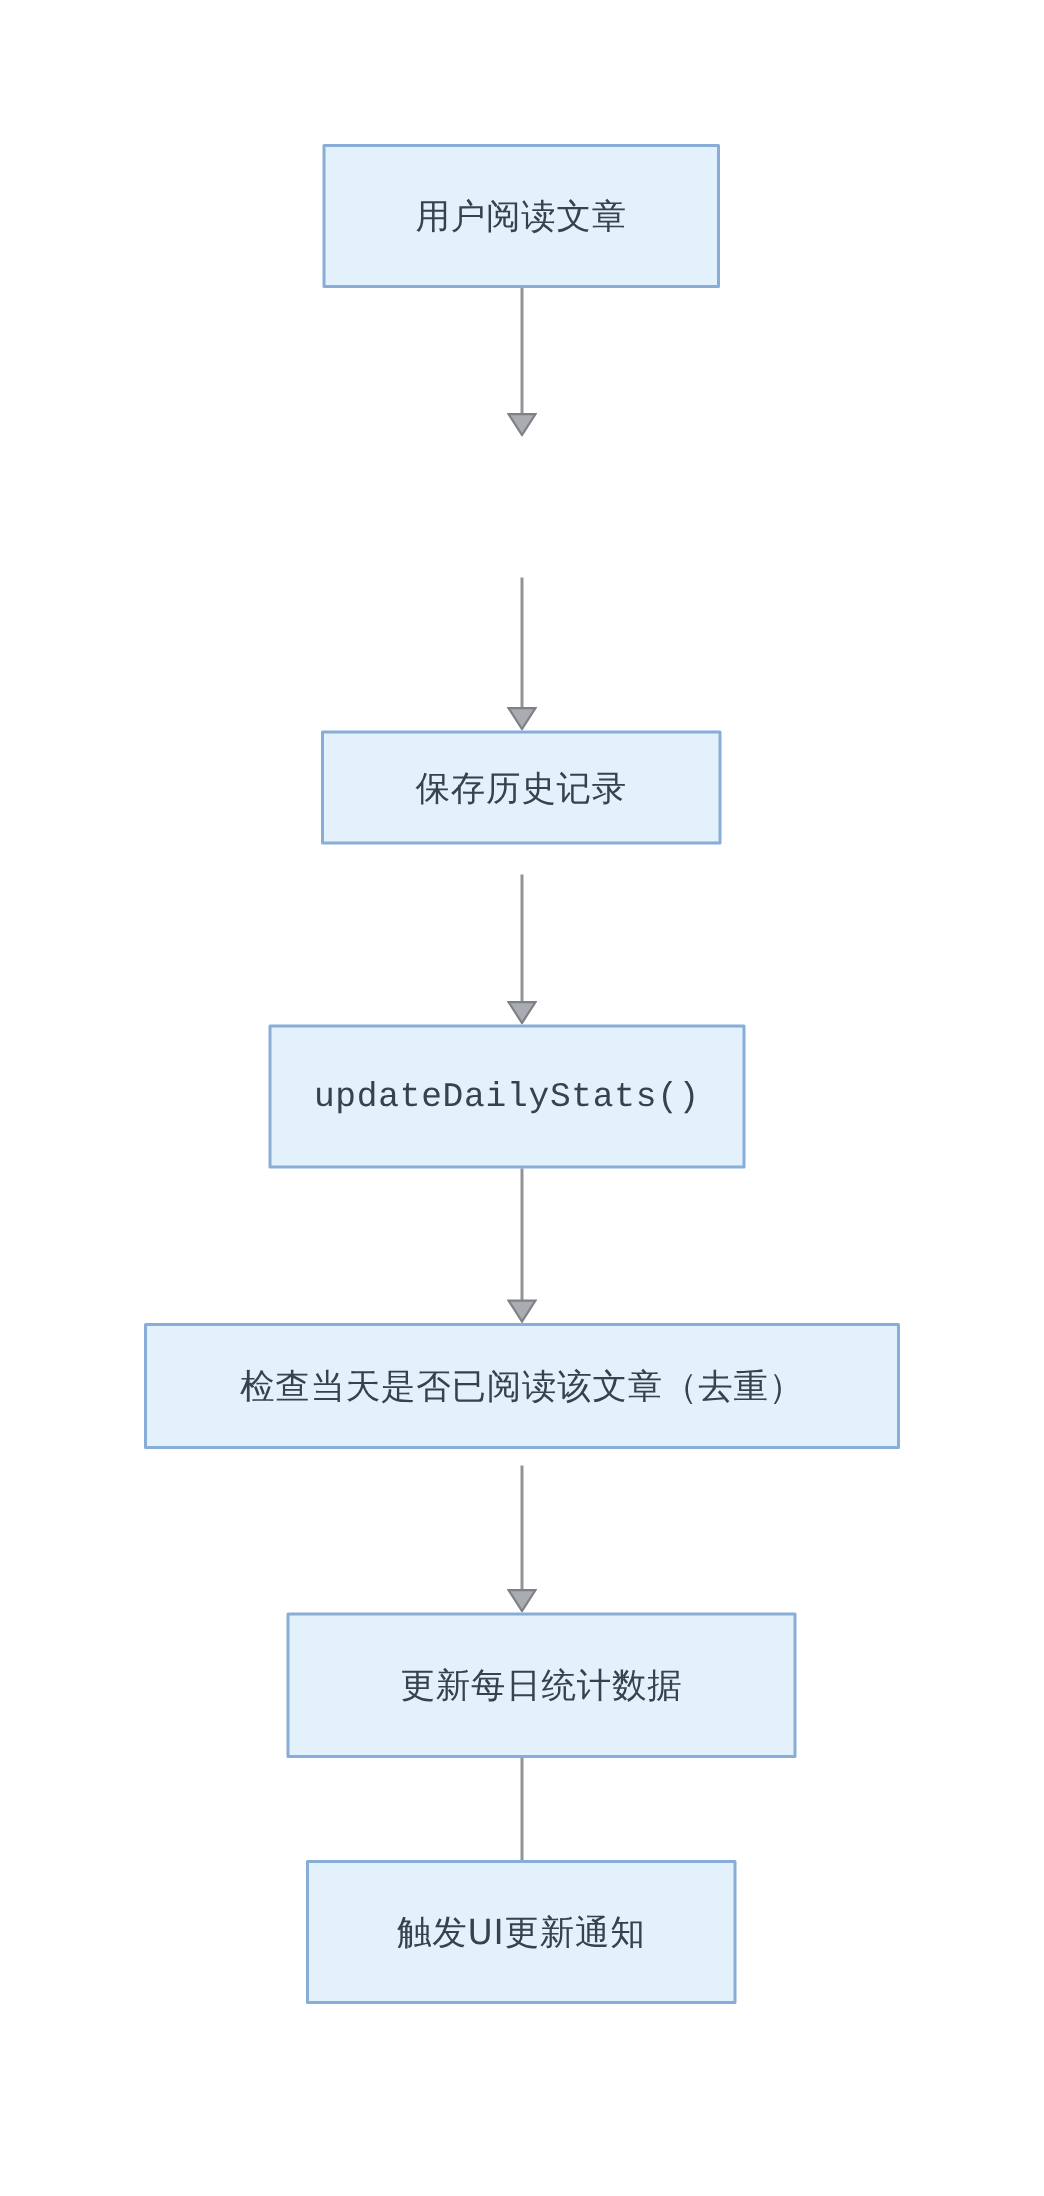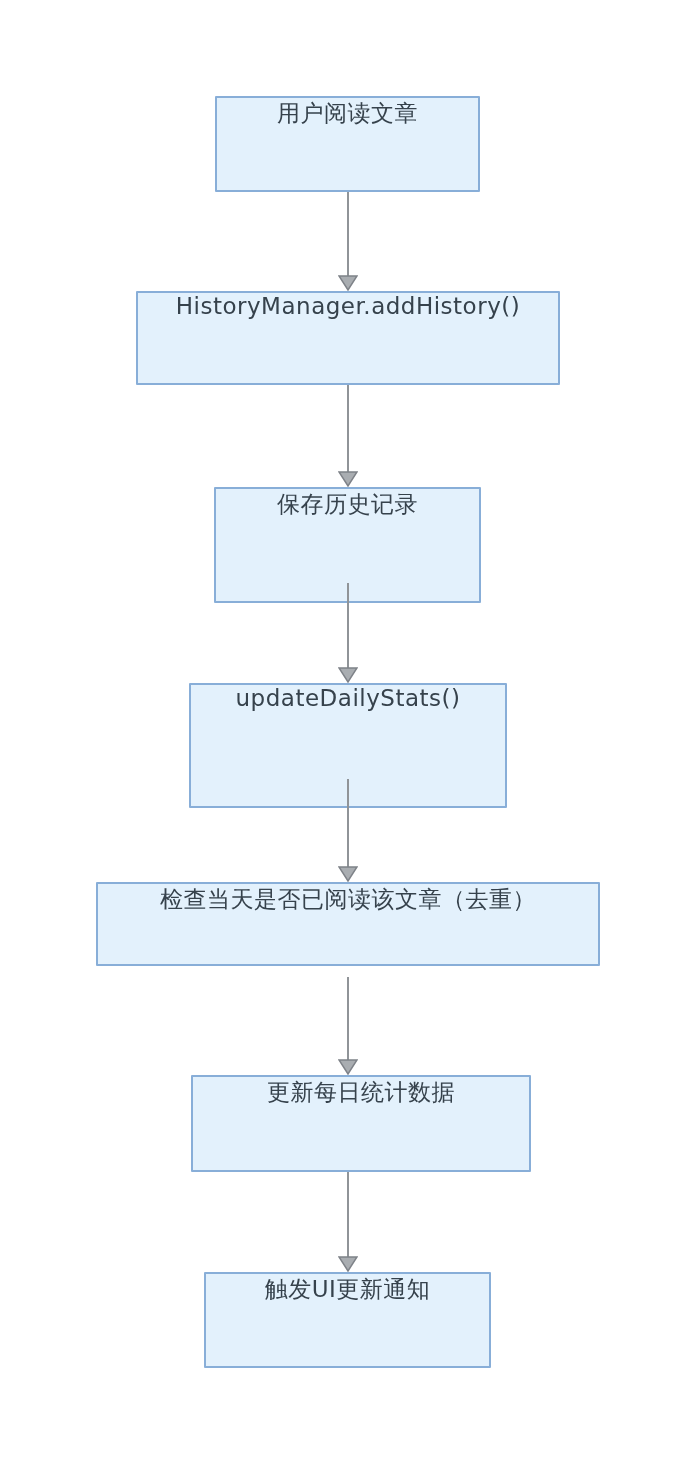--- a/index.html
+++ b/index.html
@@ -15,34 +15,35 @@
     font-family: "DejaVu Sans", "Liberation Sans", sans-serif;
     overflow: hidden;
   }
   .flow-node {
     position: absolute;
     box-sizing: border-box;
     background: #e3f1fc;
     border: 2px solid #88aed8;
     border-radius: 1px;
     display: flex;
+    align-items: center;
     justify-content: center;
     text-align: center;
     font-size: 23px;
     color: #36424c;
     letter-spacing: 0.5px;
   }
   
   .n1 { left: 215px; top: 96px;  width: 265px; height: 96px; }
   .n2 { left: 136px; top: 291px; width: 424px; height: 94px; }
-  .n3 { left: 214px; top: 487px; width: 267px; height: 116px; }
-  .n4 { left: 189px; top: 683px; width: 318px; height: 125px; }
+  .n3 { left: 214px; top: 487px; width: 267px; height: 76px; }
+  .n4 { left: 179px; top: 683px; width: 318px; height: 96px; font-family: Liberation Mono, monospace; }
   .n5 { left: 96px;  top: 882px; width: 504px; height: 84px; }
   .n6 { left: 191px; top: 1075px; width: 340px; height: 97px; }
-  .n7 { left: 204px; top: 1272px; width: 287px; height: 96px; }
+  .n7 { left: 204px; top: 1240px; width: 287px; height: 96px; }
 
   .flow-arrow {
     position: absolute;
     left: 338px;   
     width: 20px;
   }
   .a1 { top: 192px;  height: 99px; }
   .a2 { top: 385px;  height: 102px; }
   .a3 { top: 583px;  height: 100px; }
   .a4 { top: 779px;  height: 103px; }
@@ -75,23 +76,20 @@
     <span>用户阅读文章</span>
   </div>
 
   <div class="flow-arrow a1">
     <div class="shaft"></div>
     <svg viewBox="0 0 20 16">
       <polygon points="1,1 19,1 10,15" fill="#a9adb1" stroke="#7e8288" stroke-width="1.5"></polygon>
     </svg>
   </div>
 
-  <div class="flow-node n2">
-    <span>HistoryManager.addHistory()</span>
-  </div>
 
   <div class="flow-arrow a2">
     <div class="shaft"></div>
     <svg viewBox="0 0 20 16">
       <polygon points="1,1 19,1 10,15" fill="#a9adb1" stroke="#7e8288" stroke-width="1.5"></polygon>
     </svg>
   </div>
 
   <div class="flow-node n3">
     <span>保存历史记录</span>

